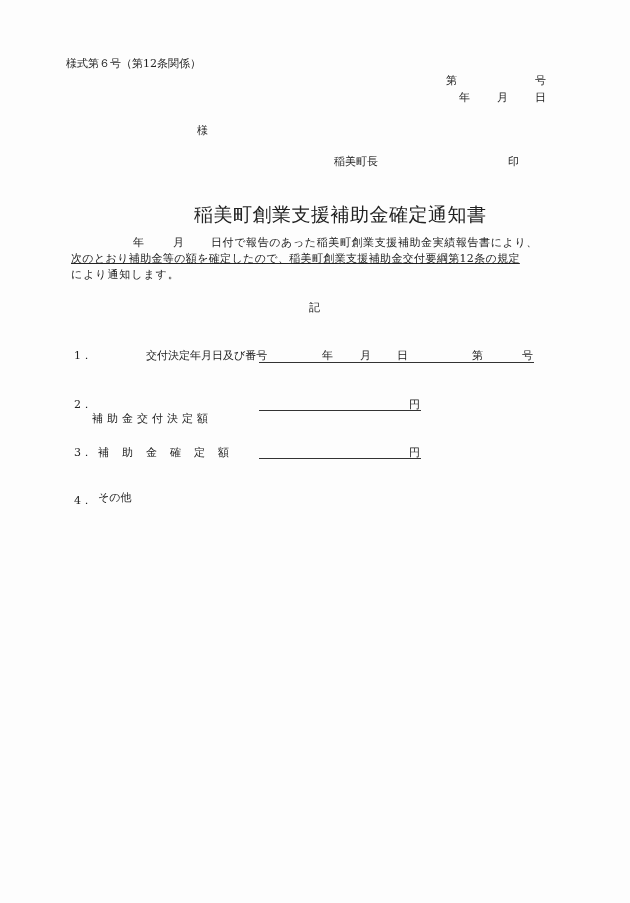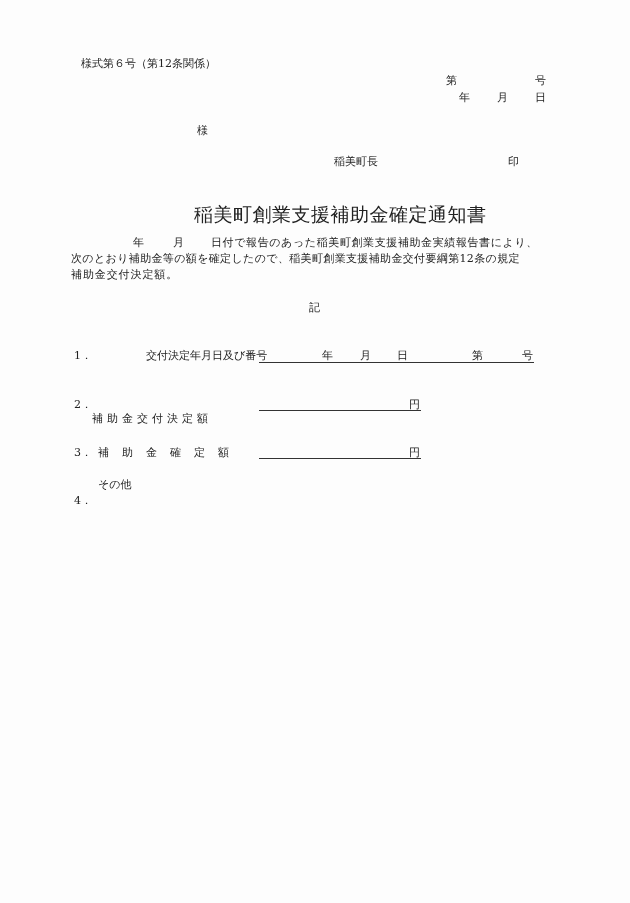--- a/index.html
+++ b/index.html
@@ -23,40 +23,40 @@
       position: absolute;
       border-bottom: 1px solid #333;
       height: 0;
     }
     .spaced { letter-spacing: 4px; }
     .wide { letter-spacing: 13px; }
   </style>
 </head>
 <body>
 
-<div class="abs sm" style="left:81px; top:56px;">様式第６号（第12条関係）</div>
+<div class="abs sm" style="left:66px; top:56px;">様式第６号（第12条関係）</div>
 
 <div class="abs sm" style="left:446px; top:73px;">第</div>
 <div class="abs sm" style="left:535px; top:73px;">号</div>
 <div class="abs sm" style="left:459px; top:90px;">年</div>
 <div class="abs sm" style="left:497px; top:90px;">月</div>
 <div class="abs sm" style="left:535px; top:90px;">日</div>
 
 <div class="abs sm" style="left:197px; top:123px;">様</div>
 
 <div class="abs sm" style="left:334px; top:154px;">稲美町長</div>
 <div class="abs sm" style="left:508px; top:154px;">印</div>
 
 <div class="abs title" style="left:194px; top:202px;">稲美町創業支援補助金確定通知書</div>
 
 <div class="abs body-text" style="left:133px; top:235px;">年</div>
 <div class="abs body-text" style="left:173px; top:235px;">月</div>
 <div class="abs body-text" style="left:211px; top:235px; letter-spacing:0.6px;font-family:Liberation Mono, monospace;">日付で報告のあった稲美町創業支援補助金実績報告書により、</div>
-<div class="abs body-text" style="left:71px; top:251px; letter-spacing:0.35px;">次のとおり補助金等の額を確定したので、稲美町創業支援補助金交付要綱第12条の規定</div>
-<div class="abs body-text" style="left:71px; top:267px;">補助金交付決定額。</div>
+<div class="abs body-text" style="left:71px; top:251px; letter-spacing:0.35px;text-decoration:underline;">次のとおり補助金等の額を確定したので、稲美町創業支援補助金交付要綱第12条の規定</div>
+<div class="abs body-text" style="left:71px; top:267px;">により通知します。</div>
 
 <div class="abs sm" style="left:309px; top:300px;">記</div>
 
 <div class="abs sm" style="left:74px; top:348px;">1．</div>
 <div class="abs sm" style="left:98px; top:348px;margin-left:48px;">交付決定年月日及び番号</div>
 <div class="uline" style="left:259px; top:362px; width:275px;"></div>
 <div class="abs sm" style="left:322px; top:348px;">年</div>
 <div class="abs sm" style="left:360px; top:348px;">月</div>
 <div class="abs sm" style="left:397px; top:348px;">日</div>
 <div class="abs sm" style="left:472px; top:348px;">第</div>
@@ -66,13 +66,13 @@
 <div class="abs sm spaced" style="left:92px; top:397px;margin-top:14px;">補助金交付決定額</div>
 <div class="uline" style="left:259px; top:410px; width:162px;"></div>
 <div class="abs sm" style="left:409px; top:397px;">円</div>
 
 <div class="abs sm" style="left:74px; top:445px;">3．</div>
 <div class="abs sm wide" style="left:98px; top:445px;">補助金確定額</div>
 <div class="uline" style="left:259px; top:458px; width:162px;"></div>
 <div class="abs sm" style="left:409px; top:445px;">円</div>
 
 <div class="abs sm" style="left:74px; top:493px;">4．</div>
-<div class="abs sm" style="left:98px; top:477px;">その他</div>
+<div class="abs sm" style="left:98px; top:490px;">その他</div>
 
 </body></html>

